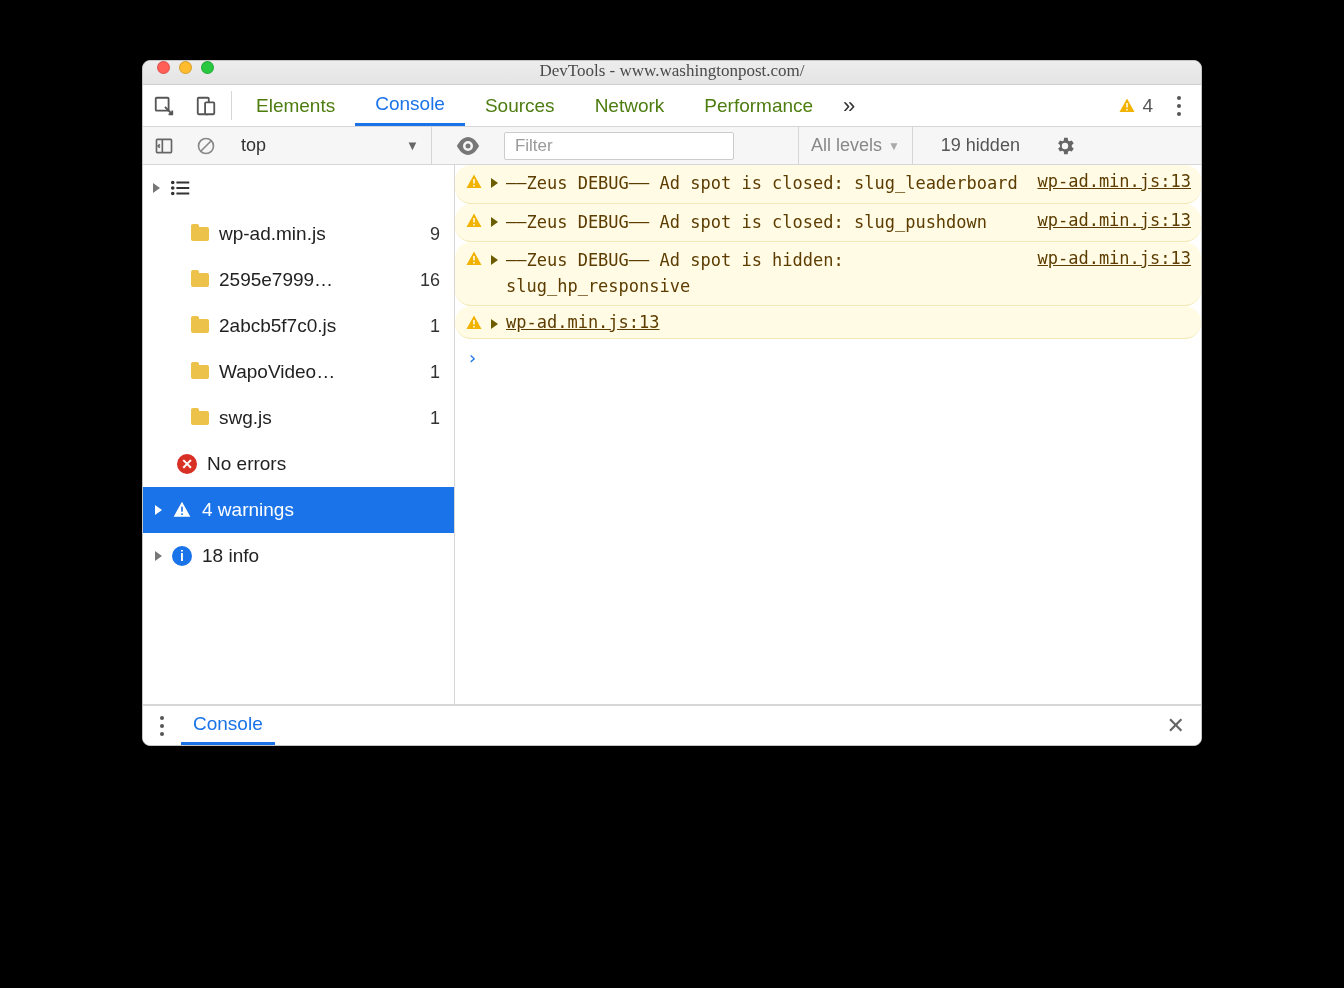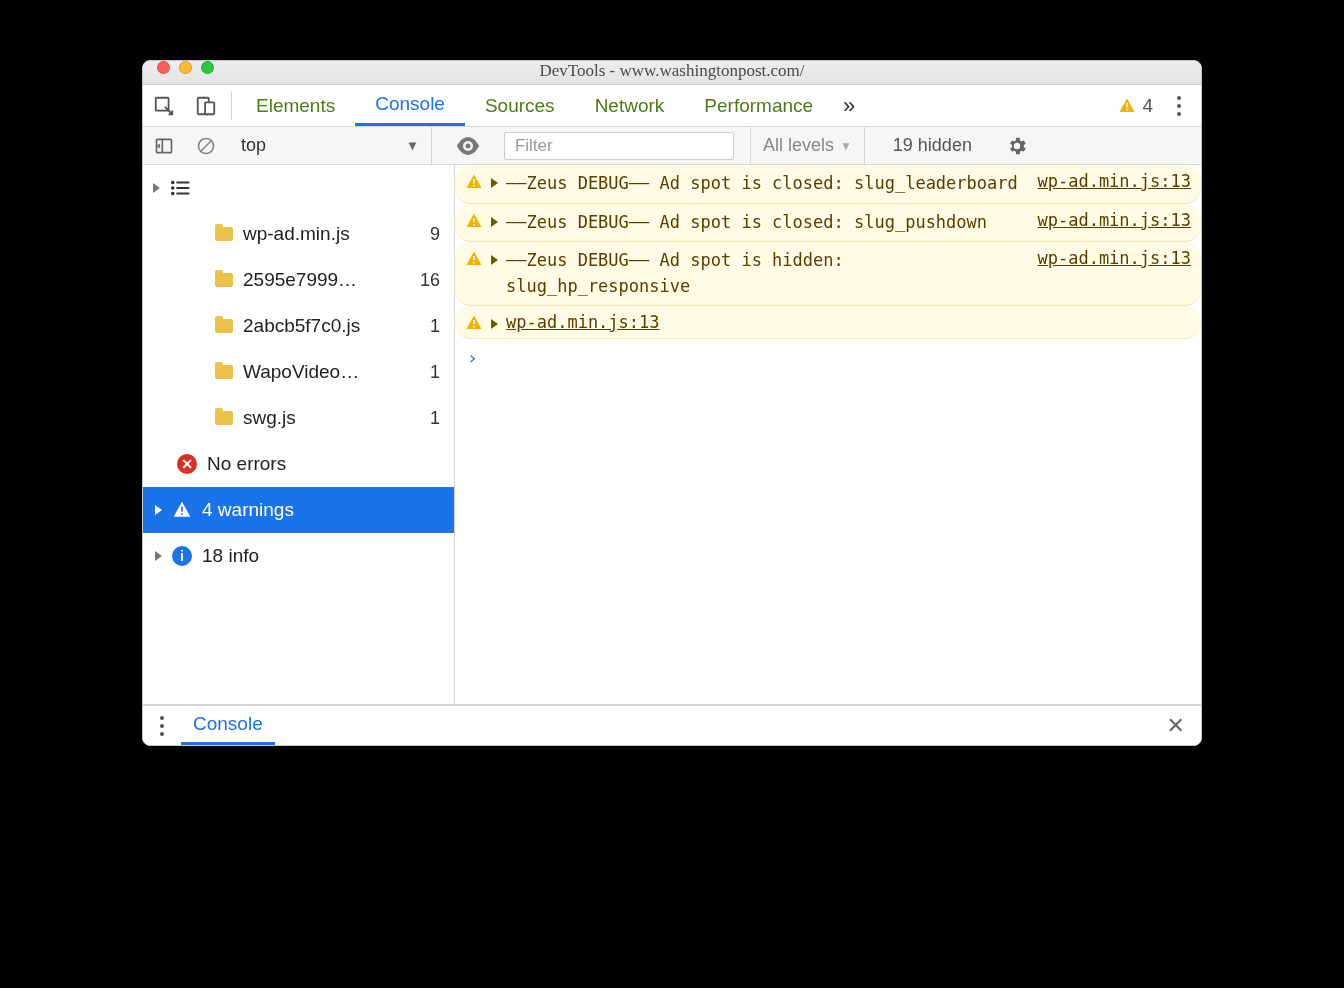--- a/index.html
+++ b/index.html
@@ -140,21 +140,21 @@
     width: 230px;
   }
   .filter-input::placeholder { color:#9a9a9a; }
   .levels {
     color:#888;
     font-size: 18px;
     padding: 0 12px;
     border-left: 1px solid #d6d6d6;
     border-right: 1px solid #d6d6d6;
     height:100%;
-    display:flex; align-items:center; gap:6px;
+    display:flex; align-items:center; gap:6px;margin-left:48px;
   }
   .hidden-count {
     color:#555; font-size:18px; padding: 0 12px;
   }
   .gear {
     color:#666; font-size:22px; padding: 0 6px;
   }
   
   .content {
     display:flex;
@@ -197,21 +197,21 @@
   .sb-icon-svg { width:22px; height:22px; flex-shrink:0; }
   .sb-label { flex:1; white-space:nowrap; overflow:hidden; text-overflow:ellipsis; }
   .sb-count { color:#333; font-size:18px; padding-right:4px; }
   .folder-icon {
     width:18px; height:14px; background:#ecc24a; border-radius:2px; position:relative; flex-shrink:0;
   }
   .folder-icon::before {
     content:""; position:absolute; top:-3px; left:0; width:8px; height:4px; background:#ecc24a; border-radius:2px 2px 0 0;
   }
   .indent1 { padding-left: 34px; }
-  .indent2 { padding-left: 72px; }
+  .indent2 { padding-left: 48px; }
   .err-circ {
     width:20px; height:20px; border-radius:50%; background:#d93025; color:#fff;
     display:flex; align-items:center; justify-content:center; font-size:14px; font-weight:bold; flex-shrink:0;
   }
   .warn-tri-side {
     width:20px; height:20px; flex-shrink:0;
   }
   .info-circ {
     width:20px; height:20px; border-radius:50%; background:#1a73e8; color:#fff;
     display:flex; align-items:center; justify-content:center; font-size:14px; font-weight:bold; flex-shrink:0;

